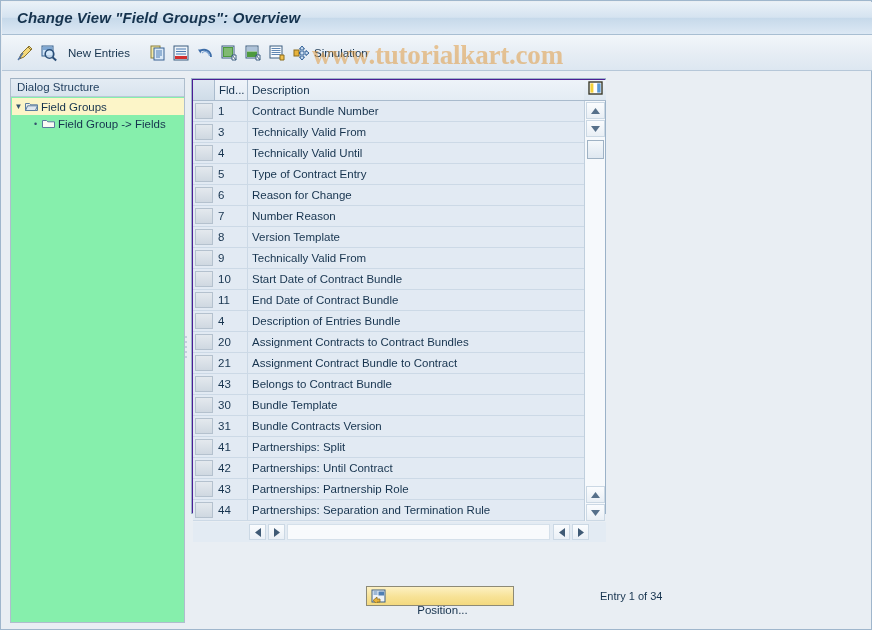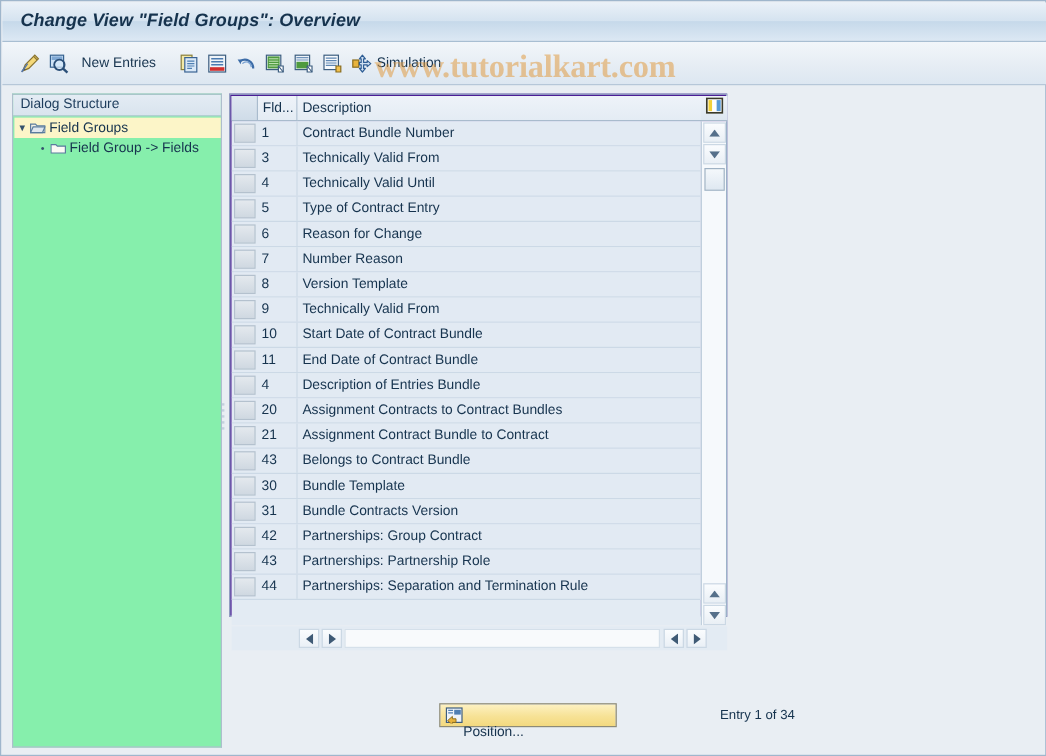--- a/index.html
+++ b/index.html
@@ -271,20 +271,21 @@
     left: 365px; top: 585px;
     width: 148px; height: 20px;
     background: linear-gradient(to bottom,#fdf1c2 0%, #f7e296 55%, #f3d97f 100%);
     border: 1px solid #8d8a76;
     display: flex;
     align-items: center;
     cursor: default;
   }
   #position-btn .pb-label {
     flex: 1;
+    text-align: center;
     font-size: 11.5px;
     color: #15314c;
     padding-right: 14px;
     margin-top: 28px;
   }
   #entry-count {
     position: absolute;
     left: 583px; top: 589px;
     font-size: 11px;
     color: #16334e;
@@ -534,22 +535,27 @@
           <div class="cell-fld">30</div>
           <div class="cell-desc">Bundle Template</div>
         </div>
         <div class="trow">
           <div class="cell-sel"></div>
           <div class="cell-fld">31</div>
           <div class="cell-desc">Bundle Contracts Version</div>
         </div>
         <div class="trow">
           <div class="cell-sel"></div>
+          <div class="cell-fld">41</div>
+          <div class="cell-desc">Partnerships: Split</div>
+        </div>
+        <div class="trow">
+          <div class="cell-sel"></div>
           <div class="cell-fld">42</div>
-          <div class="cell-desc">Partnerships: Group Contract</div>
+          <div class="cell-desc">Partnerships: Until Contract</div>
         </div>
         <div class="trow">
           <div class="cell-sel"></div>
           <div class="cell-fld">43</div>
           <div class="cell-desc">Partnerships: Partnership Role</div>
         </div>
         <div class="trow">
           <div class="cell-sel"></div>
           <div class="cell-fld">44</div>
           <div class="cell-desc">Partnerships: Separation and Termination Rule</div>

